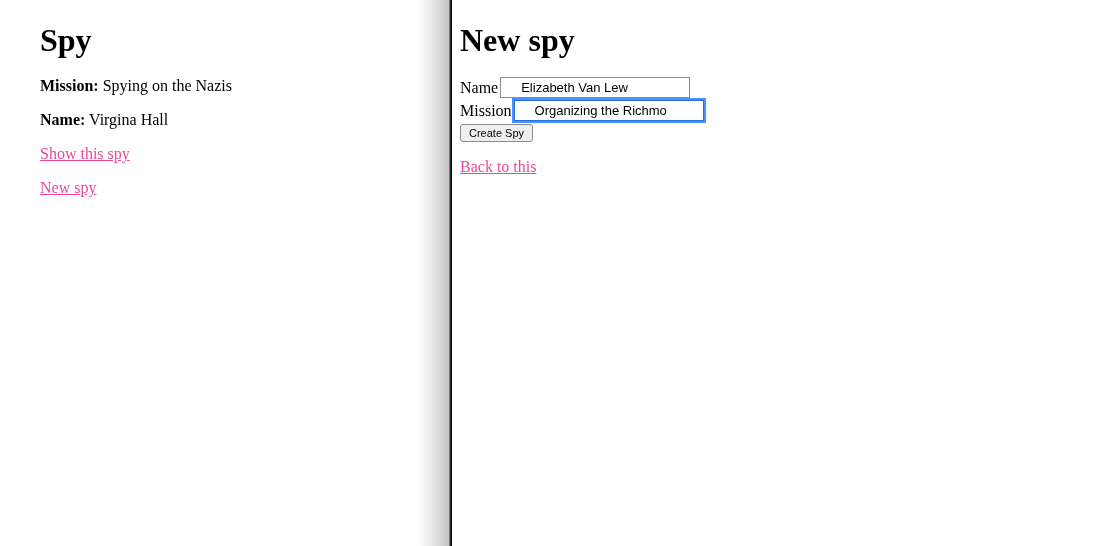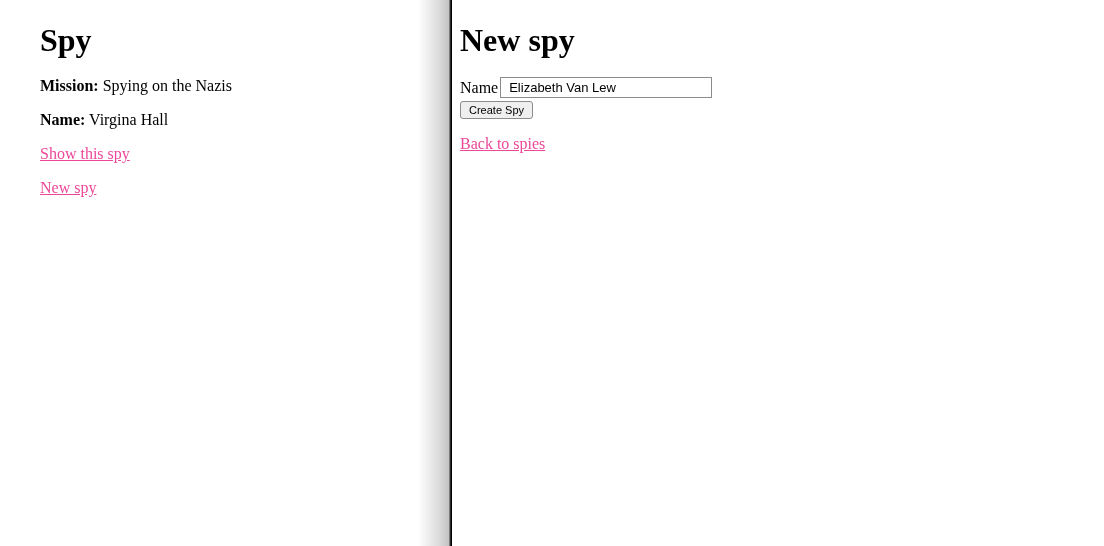--- a/index.html
+++ b/index.html
@@ -55,23 +55,23 @@
       margin: 0 0 2px 0;
       display: flex;
       align-items: center;
     }
     .form-row label {
       margin-right: 2px;
     }
     input[type="text"] {
       font-family: Arial, sans-serif;
       font-size: 13px;
-      padding: 2px 8px;
+      padding: 2px 20px;
       border: 1px solid #8c8c8c;
-      width: 212px;
+      width: 190px;
       height: 21px;
       background: #ffffff;
     }
     input[type="text"].focused {
       outline: 2px solid #4a90ff;
       outline-offset: 0;
       border: 1px solid #2d6cdf;
     }
     button {
       font-family: Arial, sans-serif;
@@ -108,21 +108,25 @@
 <div class="divider"></div>
 
 <div class="pane right-pane">
   <h1>New spy</h1>
 
   <div class="form-row">
     <label>Name</label>
     <input type="text" value="Elizabeth Van Lew" style="">
   </div>
 
+  <div class="form-row">
+    <label>Mission</label>
+    <input type="text" class="focused" value="Organizing the Richmo" style="">
+  </div>
 
   <div class="form-row">
     <button type="button">Create Spy</button>
   </div>
 
   <p class="link-para">
-    <a href="#">Back to spies</a>
+    <a href="#">Back to this</a>
   </p>
 </div>
 
 </body></html>

